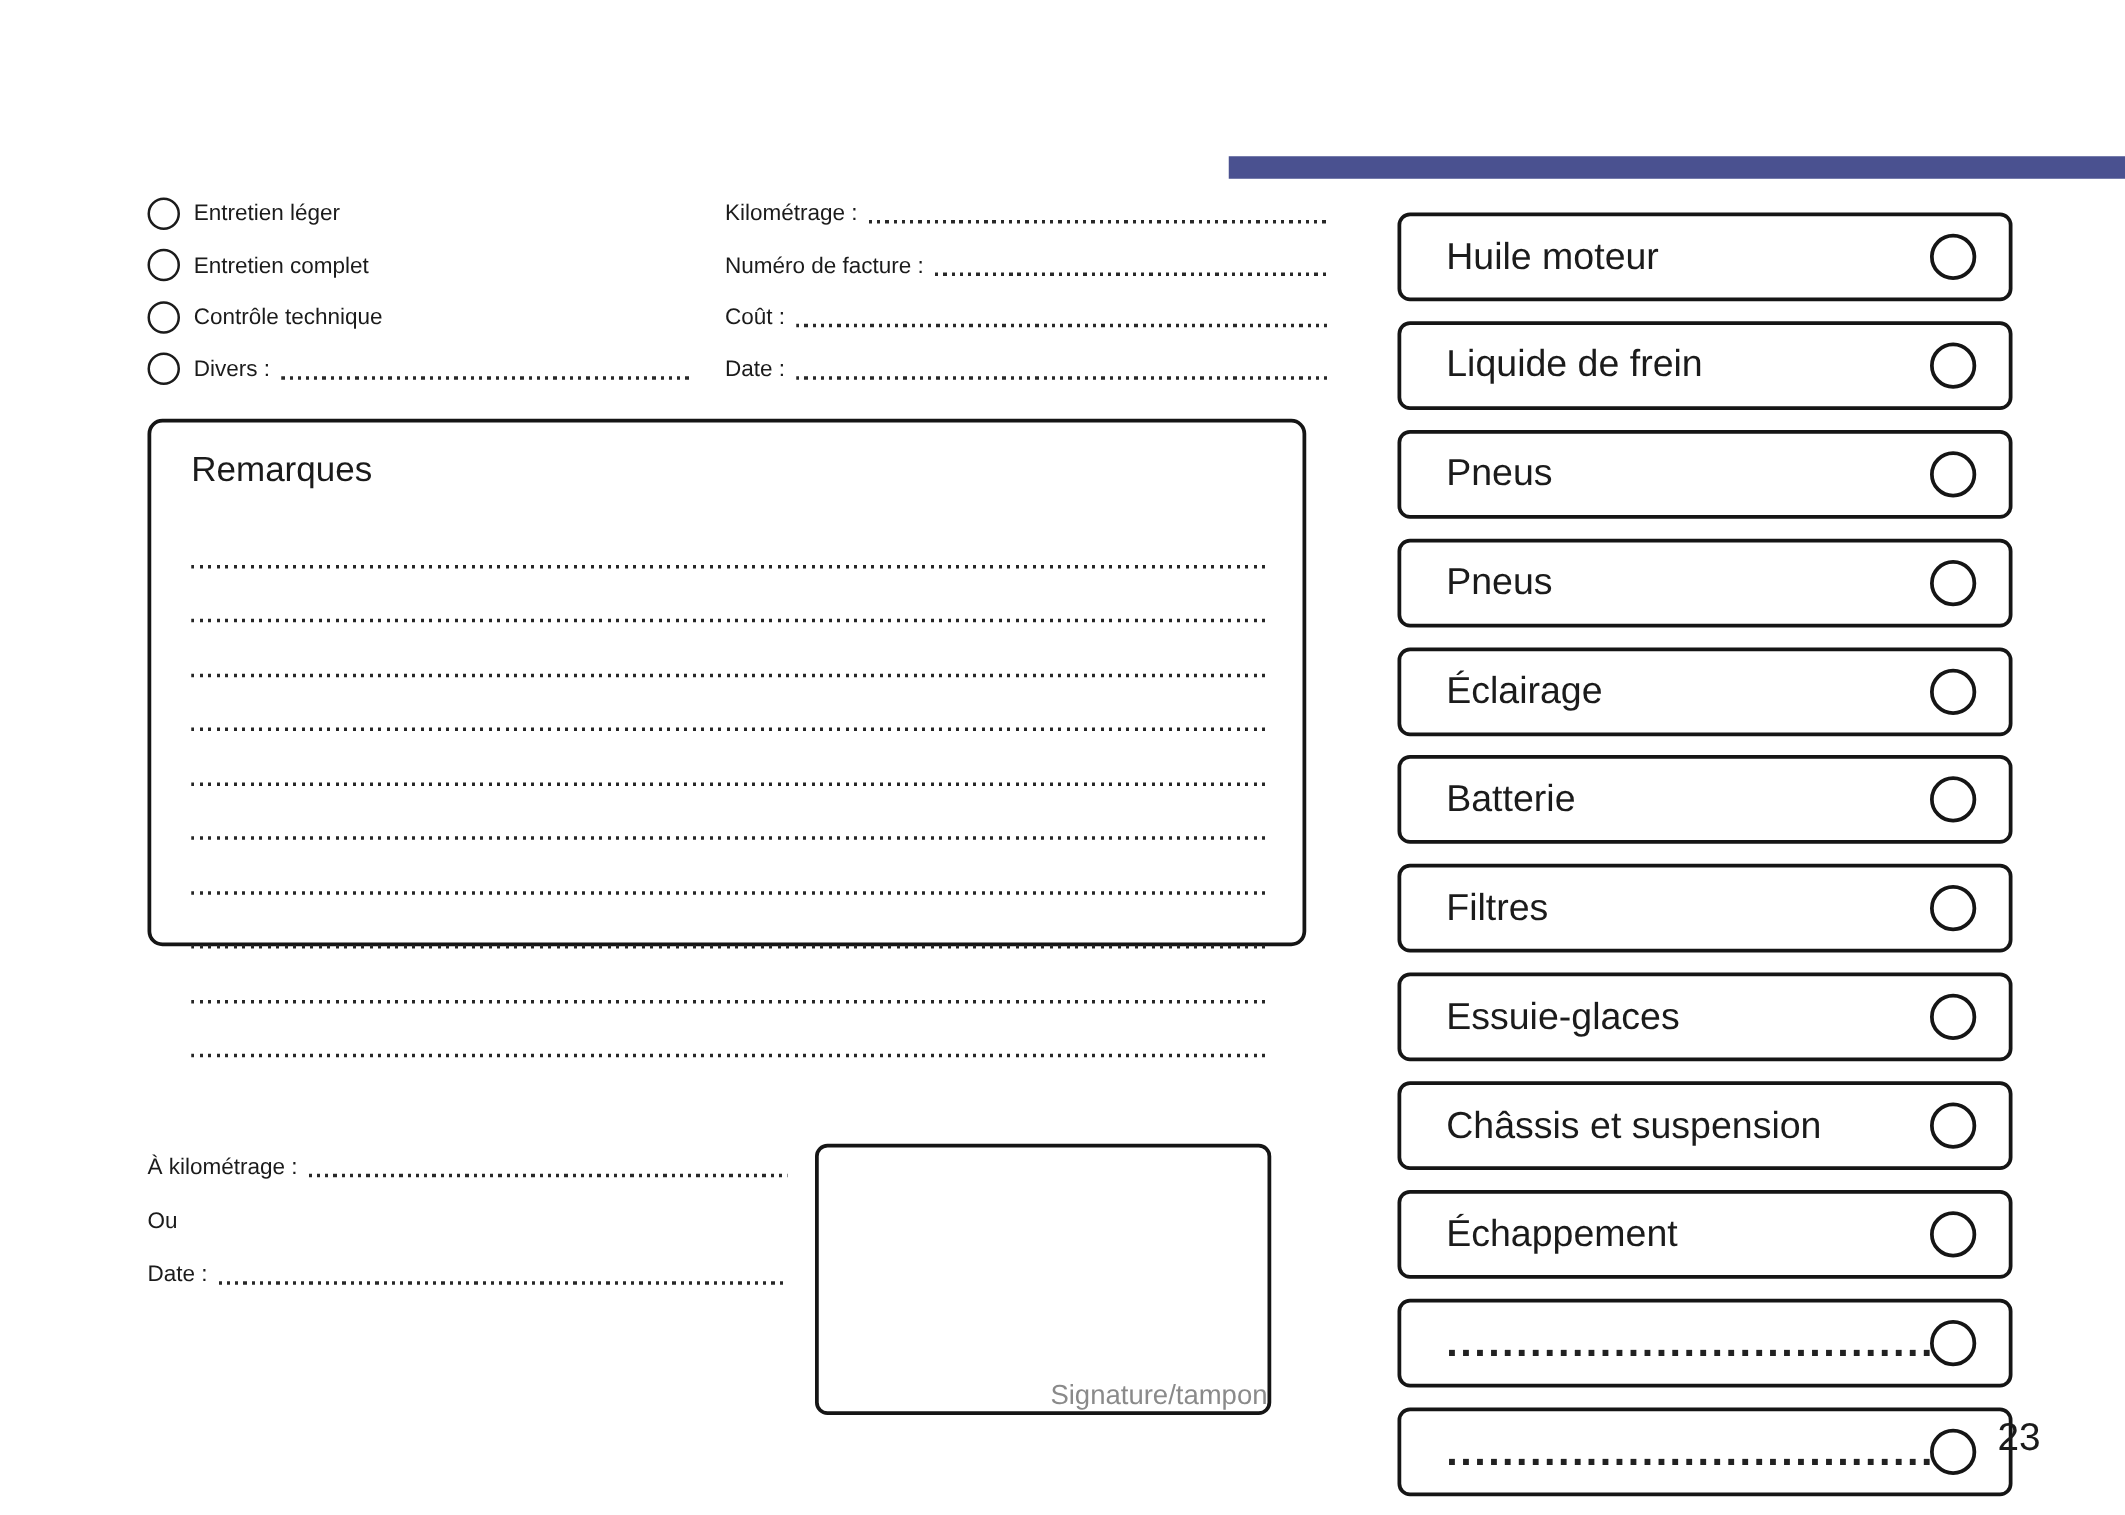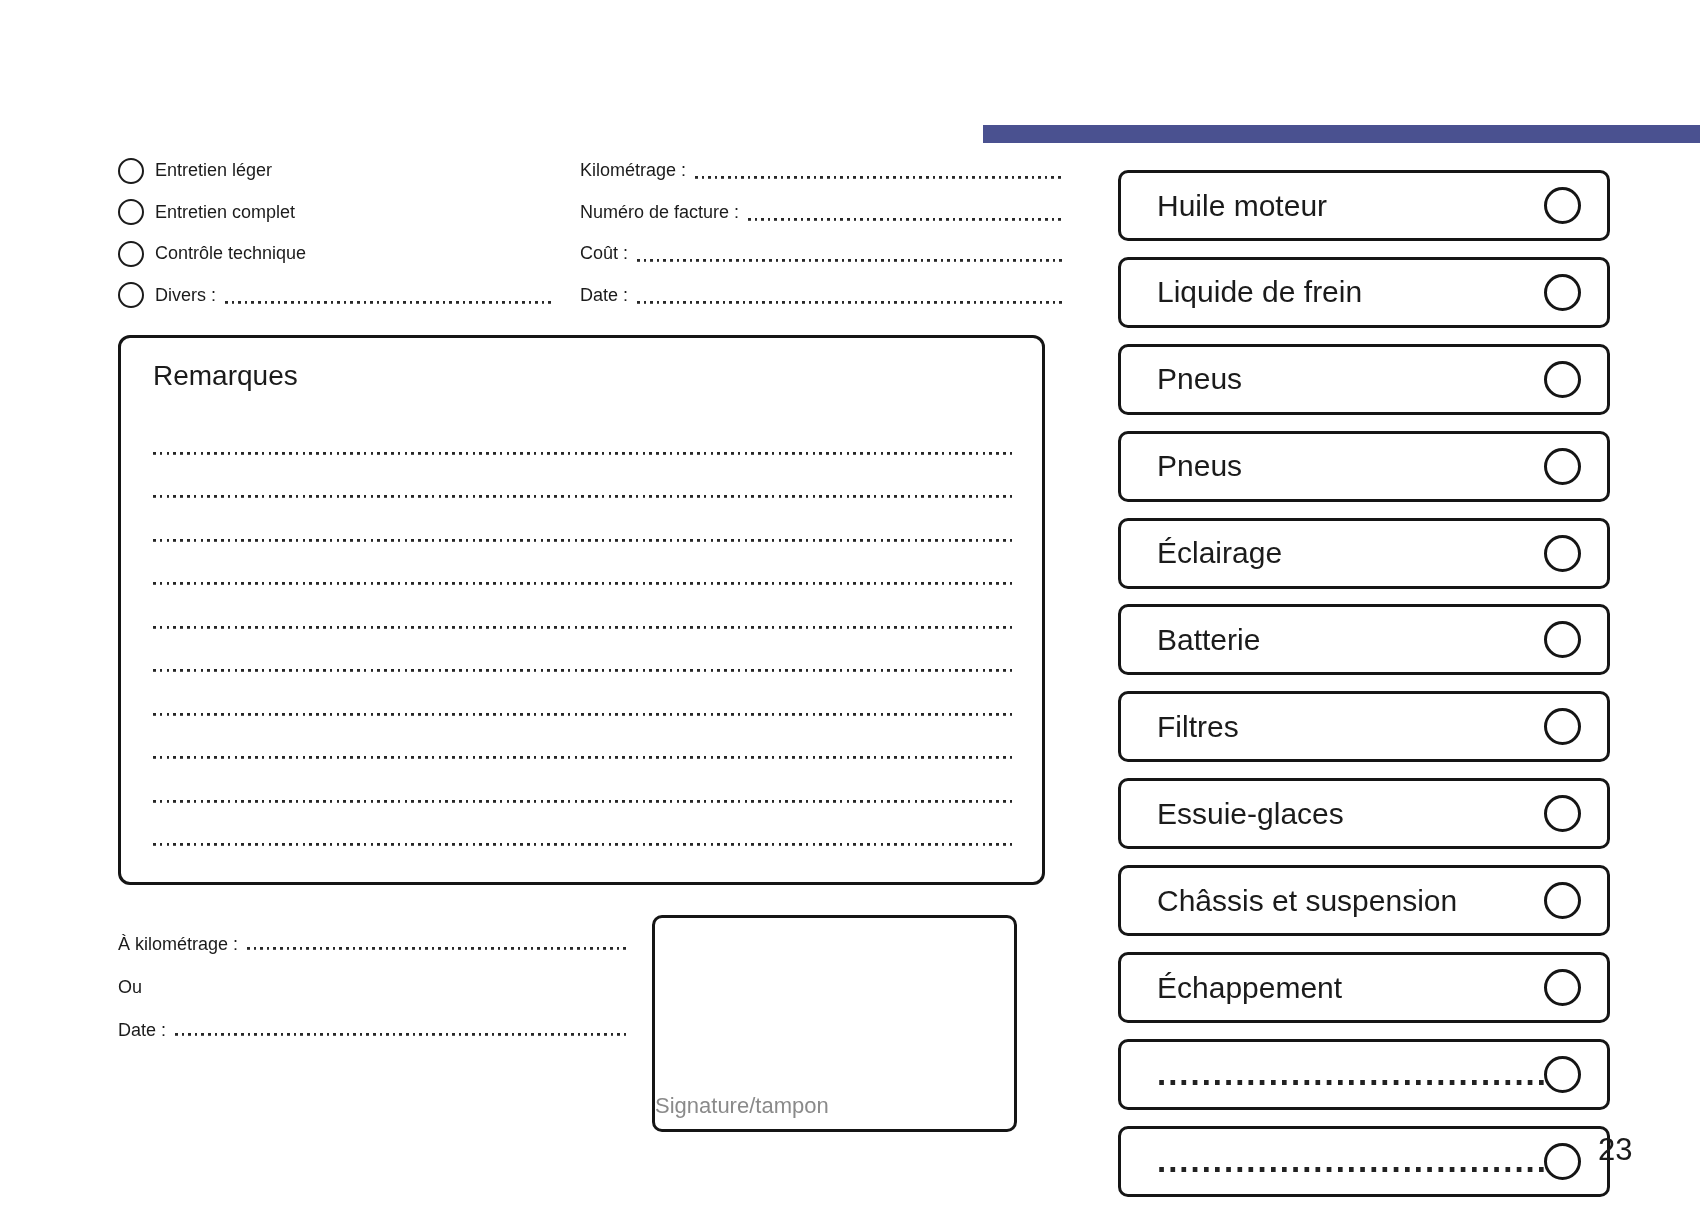--- a/index.html
+++ b/index.html
@@ -15,37 +15,37 @@
   .opt-row{display:flex;align-items:center;height:41.5px;}
   .radio{width:22px;height:22px;border:2.5px solid #1b1b1b;border-radius:50%;flex:none;margin-right:11px;background:#fff;}
   .lbl{font-size:18px;white-space:nowrap;}
   .leader{flex:1;height:27px;margin-left:9px;
     background:repeating-linear-gradient(to right,#282828 0 2.6px,transparent 2.6px 6.6px) left bottom 5px / 100% 2.8px no-repeat;}
 
   
   .fields{position:absolute;left:580px;top:150px;width:483px;}
 
   
-  .remarks-box{position:absolute;left:118px;top:335px;width:927px;height:550px;
+  .remarks-box{position:absolute;left:118px;top:335px;width:927px;height:422px;
     border:3px solid #151515;border-radius:12px;box-sizing:border-box;
     padding:22px 26px 0 32px;}
   .remarks-title{font-size:28px;line-height:32px;}
   .remarks-lines{margin-top:19px;}
   .dotline{height:43.5px;
     background:repeating-linear-gradient(to right,#262626 0 2.6px,transparent 2.6px 6.8px) left bottom / 100% 2.8px no-repeat;}
 
   
   .next-service{position:absolute;left:118px;top:912px;width:512px;}
   .ns-title{font-size:28px;font-weight:bold;line-height:34px;margin:0 0 14px 0;}
-  .ns-row{display:flex;align-items:flex-end;height:43px;}
+  .ns-row{display:flex;align-items:center;height:43px;}
 
   
   .sig-box{position:absolute;left:652px;top:915px;width:365px;height:217px;
     border:3px solid #151515;border-radius:10px;box-sizing:border-box;
-    display:flex;align-items:flex-end;justify-content:flex-start;padding-bottom:10px;}
+    display:flex;align-items:flex-end;justify-content:flex-end;}
   .sig-caption{color:#8a8a8a;font-size:22px;}
 
   
   .checklist{position:absolute;left:1118px;top:170px;width:492px;}
   .chk-item{height:71px;border:3px solid #151515;border-radius:10px;box-sizing:border-box;
     display:flex;align-items:center;padding:0 26px 0 36px;margin-bottom:15.9px;background:#fff;}
   .chk-label{flex:1;font-size:30px;white-space:nowrap;overflow:hidden;}
   .chk-label.dots{font-size:33px;font-weight:bold;letter-spacing:2px;color:#222;}
   .chk-circle{width:31px;height:31px;border:3px solid #151515;border-radius:50%;flex:none;background:#fff;}
 

